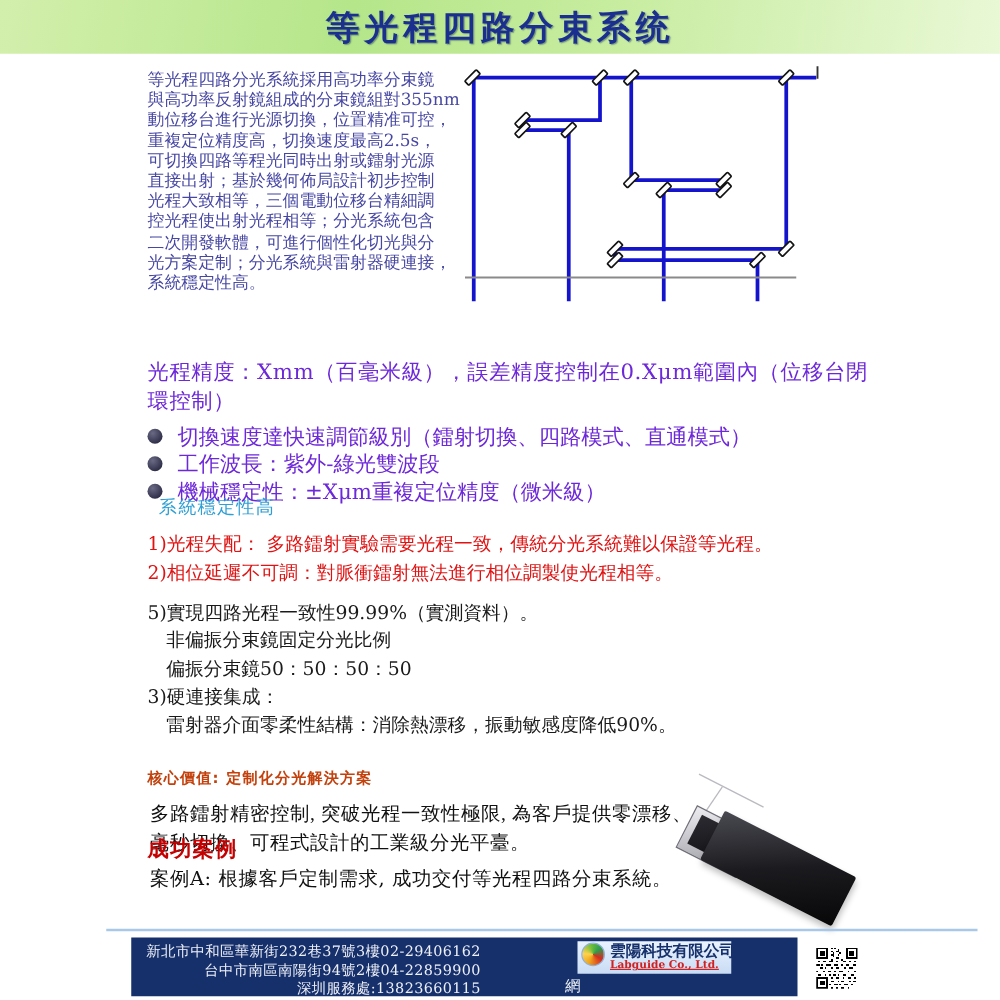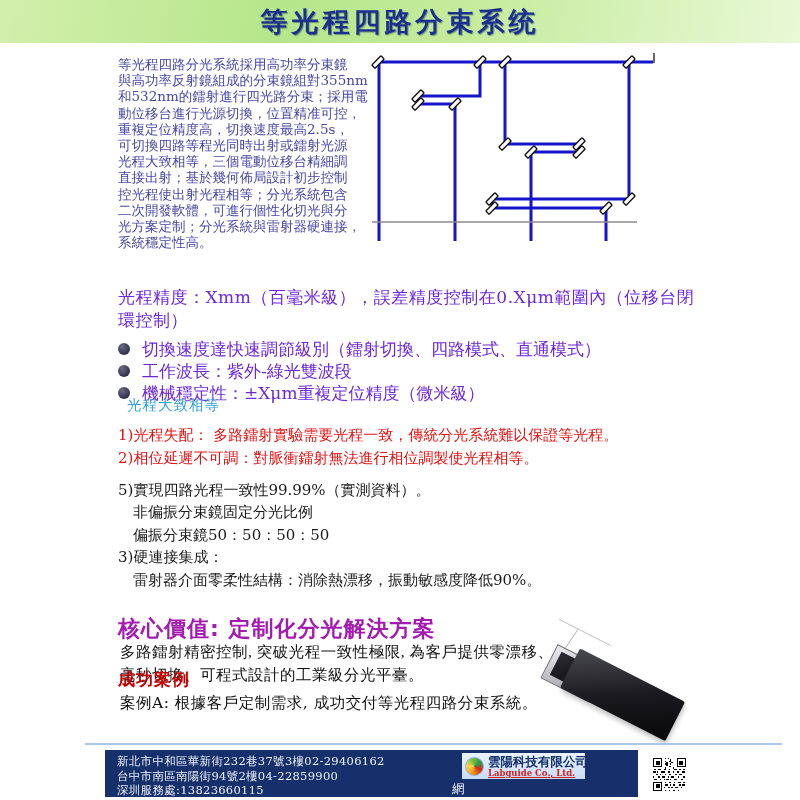--- a/index.html
+++ b/index.html
@@ -27,21 +27,21 @@
   .bullet-row { display:flex; align-items:center; height:22px; }
   .dot { width:12px; height:12px; border-radius:50%; flex:0 0 12px; margin-right:12px;
     background:radial-gradient(circle at 35% 30%, #6a6a85, #30304a 72%); }
 
   
   .needs-heading { position:absolute; left:127px; top:396px; color:#2e9fd4; font-size:14.5px; letter-spacing:1px; }
   .issues { position:absolute; left:118px; top:424px; color:#e01212; font-size:15px; line-height:23px; }
   .solutions { position:absolute; left:118px; top:479px; color:#1a1a1a; font-size:15px; line-height:22.4px; }
 
   
-  .core-heading { position:absolute; left:118px; top:614px; color:#a21caf; font-size:22px;
+  .core-heading { position:absolute; left:118px; top:614px; color:#c2410c; font-size:12px;
     font-family:"DejaVu Sans", sans-serif; font-weight:700; letter-spacing:1px; }
   .core-body { position:absolute; left:120px; top:640px; width:448px; color:#111;
     font-size:15.5px; line-height:23px; letter-spacing:.5px;font-family:Liberation Serif, serif; }
   .success-heading { position:absolute; left:118px; top:668px; color:#c40000; font-size:17px;
     font-family:"DejaVu Sans", sans-serif; font-weight:700; letter-spacing:1px; }
   .case-line { position:absolute; left:120px; top:693px; color:#111; font-size:15.5px; letter-spacing:.5px; }
 
   
   .device { position:absolute; left:540px; top:626px; width:158px; height:120px; }
   .dev-body { position:absolute; left:30px; top:20px; width:118px; height:44px;
@@ -53,49 +53,48 @@
     background:linear-gradient(150deg,#ececf0,#97979f); border:1px solid #70707a; }
   .dev-cavity { position:absolute; left:6px; top:4px; right:6px; bottom:6px;
     background:linear-gradient(150deg,#2b2b31,#0f0f13); }
   .dim1,.dim2 { position:absolute; background:#b9b9c0; height:1px; }
   .dim1 { left:2px; top:22px; width:46px; transform:rotate(-56deg); }
   .dim2 { left:16px; top:6px; width:58px; transform:rotate(27deg); }
 
   
   .rule { position:absolute; left:85px; top:743px; width:697px; height:2px; background:#a9c7e8; }
   .footer { position:absolute; left:105px; top:750px; width:533px; height:47px; background:#16306b; }
-  .addresses { position:absolute; left:12px; top:4px; color:#eef0f8; font-size:11.5px; line-height:14.6px; letter-spacing:.3px; }
+  .addresses { position:absolute; left:12px; top:4px; color:#eef0f8; font-size:11.5px; line-height:14.6px; letter-spacing:.3px;text-align:right; }
   .plate { position:absolute; left:357px; top:3px; width:123px; height:26px;
-    background:linear-gradient(180deg,#eaf3ff,#c9dcf4); display:flex; align-items:center; padding:1px 3px; }
+    background:linear-gradient(180deg,#eaf3ff,#c9dcf4); display:flex; align-items:flex-start; padding:1px 3px; }
   .logo { width:19px; height:19px; border-radius:50%; flex:0 0 19px; margin-right:4px;
     background:conic-gradient(from 210deg,#f0a81e 0%,#ffd24d 18%,#6fbf3a 38%,#2e9e4f 55%,#d62b1f 75%,#f0a81e 100%);
     border:1px solid #8fb0d8; }
   .c-zh { font-size:12.5px; font-weight:bold; color:#16306b; line-height:13px; white-space:nowrap; }
   .c-en { font-size:8.5px; font-weight:bold; color:#d02020; text-decoration:underline; line-height:10px; white-space:nowrap; }
   .website { position:absolute; left:347px; top:31px; color:#f4f6fc; font-size:12.5px; letter-spacing:.3px; }
   .qr { position:absolute; left:650px; top:755px; width:39px; height:39px; background:#fff; padding:3px; }
 </style>
 </head>
 <body>
 
 <div class="page">
 
   <div class="header">
     <div class="title">等光程四路分束系统</div>
   </div>
 
   <div class="intro">
       <div>等光程四路分光系統採用高功率分束鏡</div>
       <div>與高功率反射鏡組成的分束鏡組對355nm</div>
-      <div>和532nm的鐳射進行四光路分束；採用電</div>
       <div>動位移台進行光源切換，位置精准可控，</div>
       <div>重複定位精度高，切換速度最高2.5s，</div>
       <div>可切換四路等程光同時出射或鐳射光源</div>
+      <div>直接出射；基於幾何佈局設計初步控制</div>
       <div>光程大致相等，三個電動位移台精細調</div>
-      <div>直接出射；基於幾何佈局設計初步控制</div>
       <div>控光程使出射光程相等；分光系統包含</div>
       <div>二次開發軟體，可進行個性化切光與分</div>
       <div>光方案定制；分光系統與雷射器硬連接，</div>
       <div>系統穩定性高。</div>
     </div>
 
   <svg class="diagram" width="312" height="205" viewBox="0 0 312 205">
     <defs>
       <g id="m">
           <rect x="-6.5" y="-2.3" width="13" height="4.6" rx="0.8" fill="#ffffff" stroke="#141414" stroke-width="1.4"></rect>
@@ -140,21 +139,21 @@
         <span class="dot"></span>
         <span>工作波長：紫外-綠光雙波段</span>
       </div>
         <div class="bullet-row">
         <span class="dot"></span>
         <span>機械穩定性：±Xμm重複定位精度（微米級）</span>
       </div>
       </div>
   </div>
 
-  <div class="needs-heading">光程大致相等</div>
+  <div class="needs-heading">系統穩定性高</div>
 
   <div class="issues">
       <div>1)光程失配： 多路鐳射實驗需要光程一致，傳統分光系統難以保證等光程。</div>
       <div>2)相位延遲不可調：對脈衝鐳射無法進行相位調製使光程相等。</div>
     </div>
 
   <div class="solutions">
       <div>5)實現四路光程一致性99.99%（實測資料）。</div>
       <div>　非偏振分束鏡固定分光比例</div>
       <div>　偏振分束鏡50：50：50：50</div>

